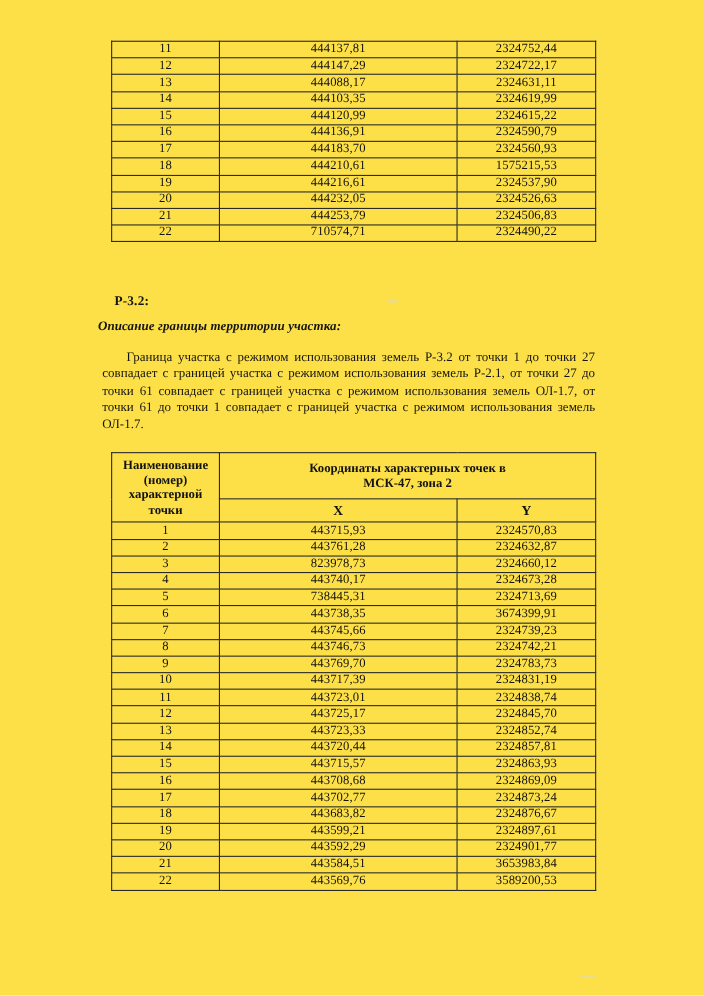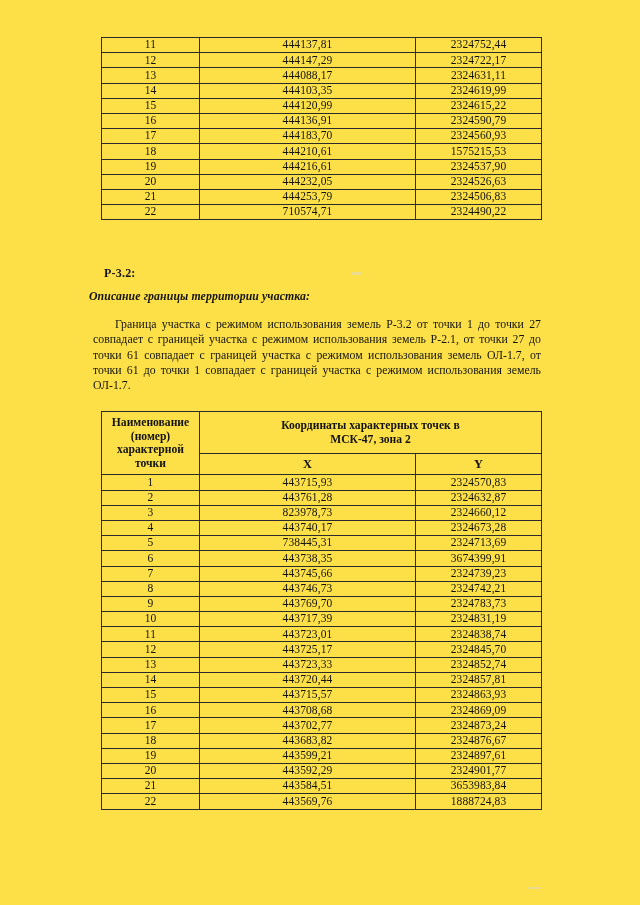--- a/index.html
+++ b/index.html
@@ -353,21 +353,21 @@
             <td class="val">2324901,77</td>
           </tr>
           <tr>
             <td class="num">21</td>
             <td class="val">443584,51</td>
             <td class="val">3653983,84</td>
           </tr>
           <tr>
             <td class="num">22</td>
             <td class="val">443569,76</td>
-            <td class="val">1888724,83</td>
+            <td class="val">3589200,53</td>
           </tr>
         </tbody>
     </table>
   </div>
 
   <div class="scan-speck" style="left:352px;top:272px;width:9px;height:3px;"></div>
   <div class="scan-speck" style="left:527px;top:887px;width:14px;height:2px;"></div>
 
 </div>
 

